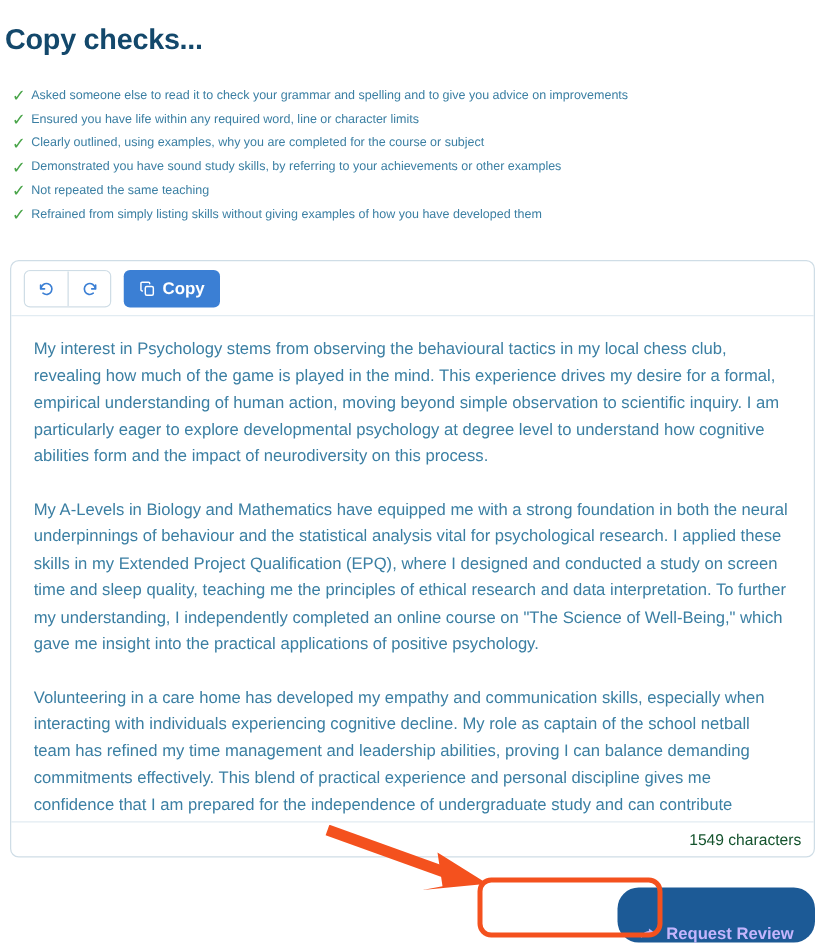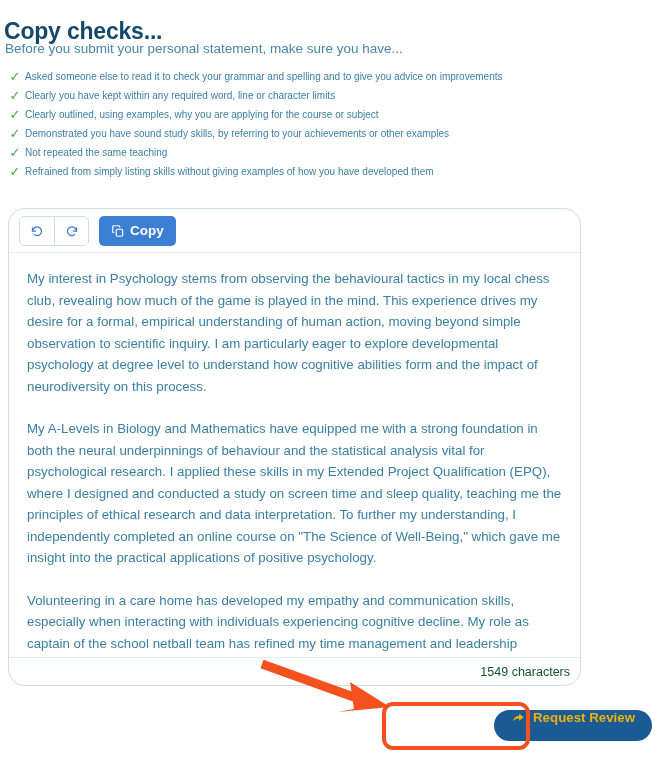--- a/index.html
+++ b/index.html
@@ -58,24 +58,24 @@
     font-size: 10px;
     color: #3b7fa3;
     line-height: 18px;
     padding-right: 20px;
   }
 
   
   .editor-panel {
     position: absolute;
     left: 8px; top: 208px;
-    width: 573px;
+    width: 644px;
     height: 478px;
     border: 1px solid #cfdde6;
-    border-radius: 17px;
+    border-radius: 7px;
     background: #ffffff;
   }
   .editor-toolbar {
     position: relative;
     height: 44px;
     border-bottom: 1px solid #e2ecf2;
     padding: 6px 10px;
     display: flex;
     align-items: center;
     gap: 10px;
@@ -153,27 +153,27 @@
   }
   .action-bar {
     position: absolute;
     right: 8px; top: 710px;
     display: flex;
     align-items: center;
     gap: 9px;
   }
   .primary-btn {
     display: flex;
-    align-items: flex-start;
+    align-items: flex-end;
     gap: 7px;
     background: #1c5a96;
-    color: #eab308;
+    color: #c4b5fd;
     border: none;
     border-radius: 17px;
-    height: 31px;
+    height: 44px;
     padding: 0 17px;
     font-size: 13.3px;
     font-weight: bold;
     font-family: "Liberation Sans", sans-serif;
     cursor: pointer;
     white-space: nowrap;
   }
   .danger-btn {
     display: flex;
     align-items: center;
@@ -205,34 +205,33 @@
     left: 258px; top: 660px;
     pointer-events: none;
   }
 </style>
 </head>
 <body>
 
 <div class="page">
 
   <h1 class="heading">Copy checks...</h1>
-  <div class="subheading">Before you submit your personal statement, make sure you have...</div>
 
   <div class="checklist">
     <div class="check-row">
       <span class="check-icon">✓</span>
       <span class="check-label">Asked someone else to read it to check your grammar and spelling and to give you advice on improvements</span>
     </div>
     <div class="check-row">
       <span class="check-icon">✓</span>
-      <span class="check-label">Clearly you have kept within any required word, line or character limits</span>
-    </div>
-    <div class="check-row">
-      <span class="check-icon">✓</span>
-      <span class="check-label">Clearly outlined, using examples, why you are applying for the course or subject</span>
+      <span class="check-label">Ensured you have life within any required word, line or character limits</span>
+    </div>
+    <div class="check-row">
+      <span class="check-icon">✓</span>
+      <span class="check-label">Clearly outlined, using examples, why you are completed for the course or subject</span>
     </div>
     <div class="check-row">
       <span class="check-icon">✓</span>
       <span class="check-label">Demonstrated you have sound study skills, by referring to your achievements or other examples</span>
     </div>
     <div class="check-row">
       <span class="check-icon">✓</span>
       <span class="check-label">Not repeated the same teaching</span>
     </div>
     <div class="check-row">

